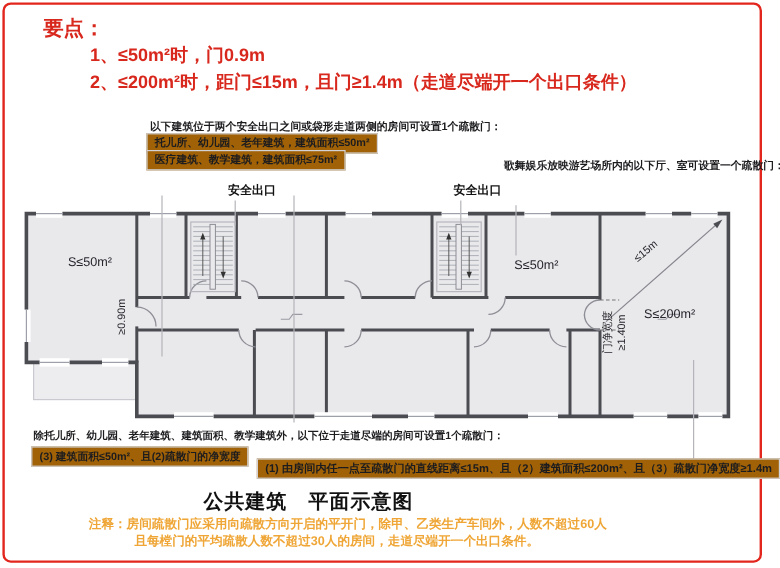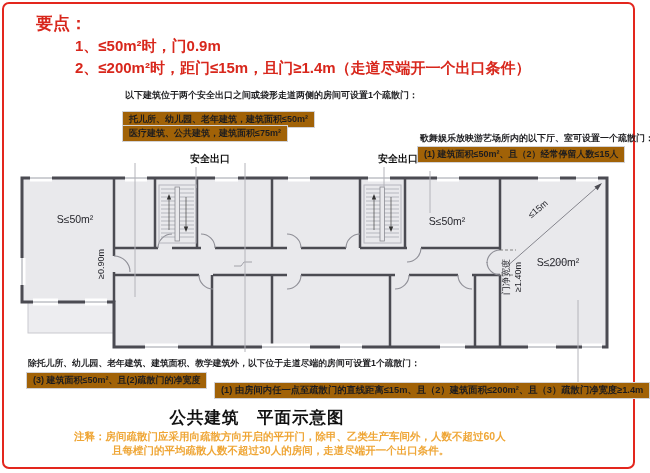--- a/index.html
+++ b/index.html
@@ -164,26 +164,25 @@
     <g>
       <line x1="505" y1="268" x2="600" y2="184.5" stroke="#85858d" stroke-width="1"></line>
       <polygon points="602,183 597.6,190.2 594.4,186.4" fill="#4b4b52"></polygon>
     </g>
   </svg>
 
   <div class="t red kp-head" style="left:36px;top:12px;">要点：</div>
   <div class="t red kp" style="left:36px;top:37px;">1、≤50m²时，门0.9m</div>
   <div class="t red kp" style="left:36px;top:59px;text-align:right;">2、≤200m²时，距门≤15m，且门≥1.4m（走道尽端开一个出口条件）</div>
 
-  <div class="t anno-plain" style="left:125px;top:89px;">以下建筑位于两个安全出口之间或袋形走道两侧的房间可设置1个疏散门：</div>
+  <div class="t anno-plain" style="left:125px;top:99px;">以下建筑位于两个安全出口之间或袋形走道两侧的房间可设置1个疏散门：</div>
   <div class="t anno-box" style="left:122px;top:111px;">托儿所、幼儿园、老年建筑，建筑面积≤50m²</div>
-  <div class="t anno-box" style="left:122px;top:125px;">医疗建筑、公共建筑，建筑面积≤75m²</div>
+  <div class="t anno-box" style="left:122px;top:125px;">医疗建筑、教学建筑，建筑面积≤75m²</div>
 
   <div class="t anno-plain" style="left:420px;top:132px;">歌舞娱乐放映游艺场所内的以下厅、室可设置一个疏散门：</div>
-  <div class="t anno-box" style="left:417px;top:146px;">(1) 建筑面积≤50m²、且（2）经常停留人数≤15人</div>
 
   <div class="t exit" style="left:190px;top:152px;">安全出口</div>
   <div class="t exit" style="left:378px;top:152px;">安全出口</div>
 
   <div class="t room-label" style="left:40px;top:213px;width:70px;">S≤50m²</div>
   <div class="t room-label" style="left:412px;top:215px;width:70px;">S≤50m²</div>
   <div class="t room-label" style="left:520px;top:256px;width:76px;">S≤200m²</div>
 
   <div class="t dim rot" style="left:73px;top:259px;width:56px;">≥0.90m</div>
   <div class="t dim rot" style="left:480px;top:265px;width:64px;line-height:12px;">

